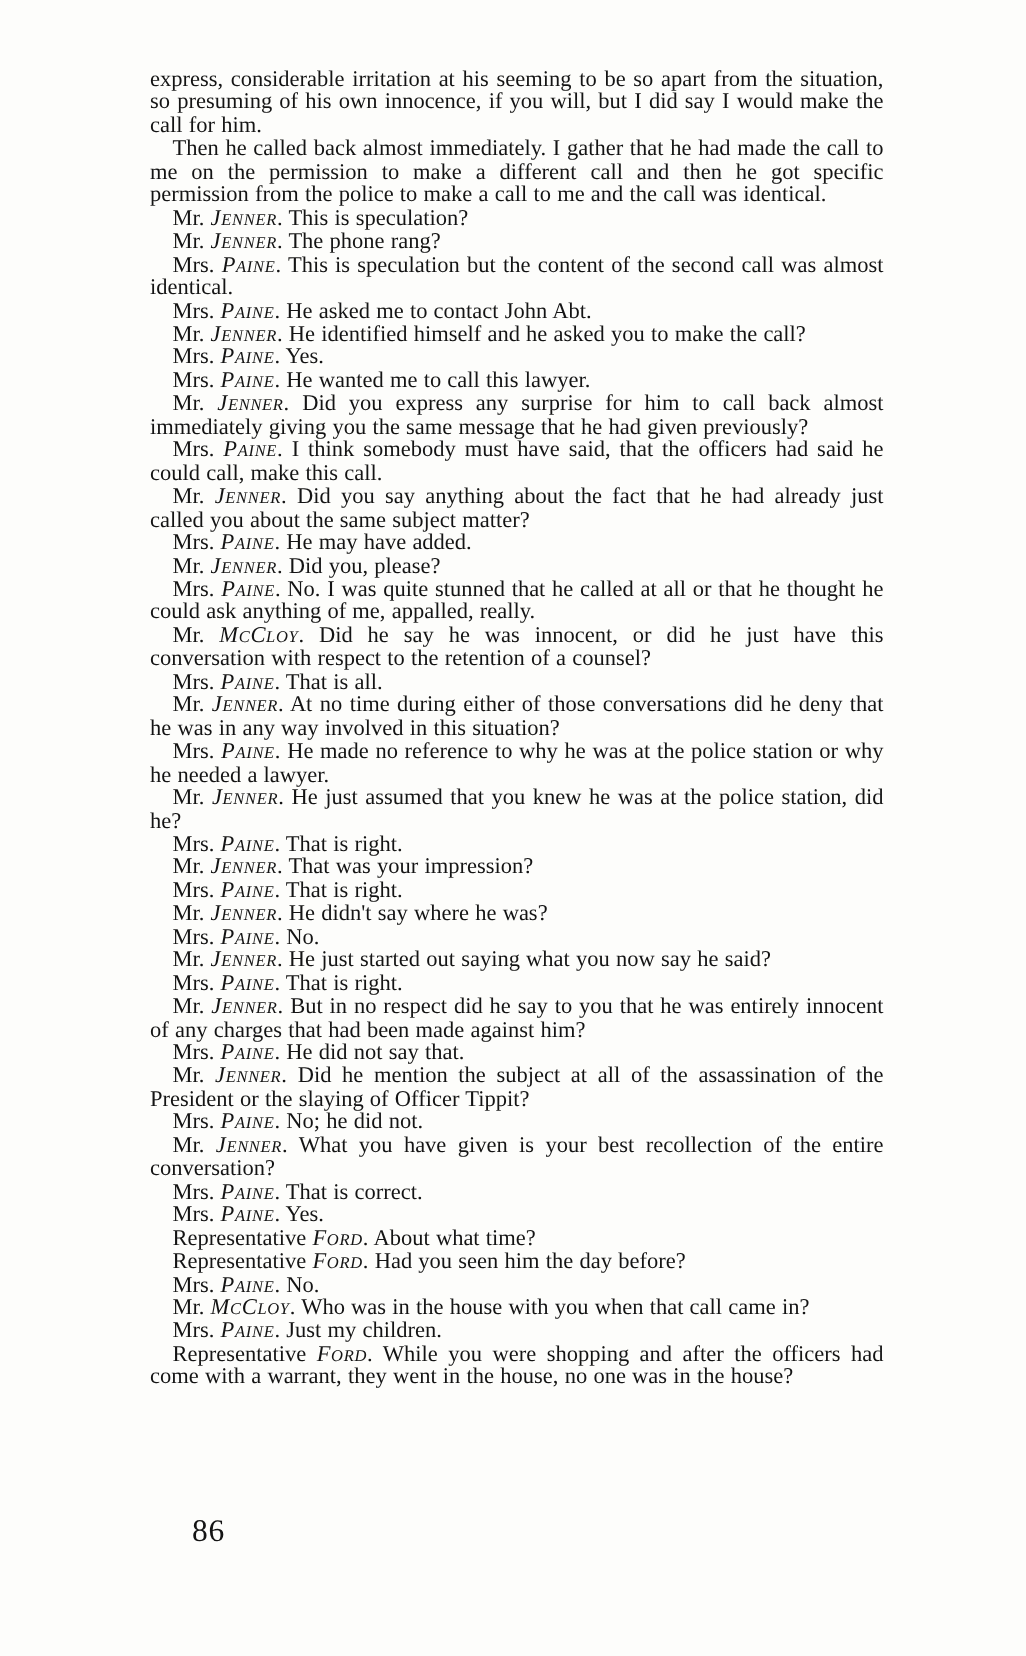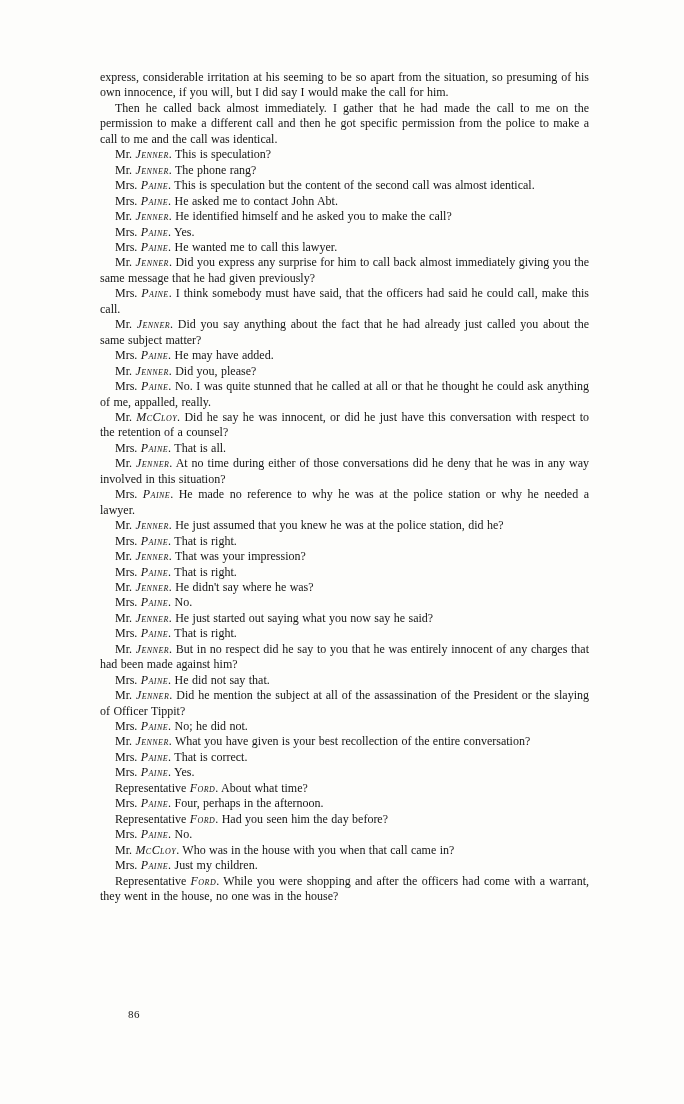--- a/index.html
+++ b/index.html
@@ -14,44 +14,43 @@
     background: #fdfdfb;
     font-family: "Liberation Serif", "DejaVu Serif", serif;
     color: #141414;
     overflow: hidden;
   }
   .text-block {
     position: absolute;
     left: 100px;
     top: 46px;
     width: 489px;
-    font-size: 12px;
+    font-size: 15px;
     line-height: 15.45px;
     text-align: justify;
     word-spacing: 0.4px;
-    margin-top: 24px;
   }
   p.para {
     margin: 0;
     padding: 0;
     text-indent: 0;
   }
   p.para.indent {
     text-indent: 15px;
   }
   .speaker .sc {
     font-variant: small-caps;
     letter-spacing: 0.45px;
     font-style: italic;
   }
   .page-number {
     position: absolute;
     left: 128px;
     top: 1008px;
-    font-size: 11px;
+    font-size: 21px;
     letter-spacing: 0.5px;
   }
 </style>
 </head>
 <body>
 
 <div class="page">
   <div class="text-block">
       <p class="para">express, considerable irritation at his seeming to be so apart from the situation, so presuming of his own innocence, if you will, but I did say I would make the call for him.</p>
       <p class="para indent">Then he called back almost immediately.  I gather that he had made the call to me on the permission to make a different call and then he got specific permission from the police to make a call to me and the call was identical.</p>
@@ -81,21 +80,20 @@
       <p class="para indent"><span class="speaker">Mr. <span class="sc">Jenner</span>. </span>He just started out saying what you now say he said?</p>
       <p class="para indent"><span class="speaker">Mrs. <span class="sc">Paine</span>. </span>That is right.</p>
       <p class="para indent"><span class="speaker">Mr. <span class="sc">Jenner</span>. </span>But in no respect did he say to you that he was entirely innocent of any charges that had been made against him?</p>
       <p class="para indent"><span class="speaker">Mrs. <span class="sc">Paine</span>. </span>He did not say that.</p>
       <p class="para indent"><span class="speaker">Mr. <span class="sc">Jenner</span>. </span>Did he mention the subject at all of the assassination of the President or the slaying of Officer Tippit?</p>
       <p class="para indent"><span class="speaker">Mrs. <span class="sc">Paine</span>. </span>No; he did not.</p>
       <p class="para indent"><span class="speaker">Mr. <span class="sc">Jenner</span>. </span>What you have given is your best recollection of the entire conversation?</p>
       <p class="para indent"><span class="speaker">Mrs. <span class="sc">Paine</span>. </span>That is correct.</p>
       <p class="para indent"><span class="speaker">Mrs. <span class="sc">Paine</span>. </span>Yes.</p>
       <p class="para indent"><span class="speaker">Representative <span class="sc">Ford</span>. </span>About what time?</p>
-      <p class="para indent"><span class="speaker">Mrs. <span class="sc">Paine</span>. </span>Four, perhaps in the afternoon.</p>
       <p class="para indent"><span class="speaker">Representative <span class="sc">Ford</span>. </span>Had you seen him the day before?</p>
       <p class="para indent"><span class="speaker">Mrs. <span class="sc">Paine</span>. </span>No.</p>
       <p class="para indent"><span class="speaker">Mr. <span class="sc">McCloy</span>. </span>Who was in the house with you when that call came in?</p>
       <p class="para indent"><span class="speaker">Mrs. <span class="sc">Paine</span>. </span>Just my children.</p>
       <p class="para indent"><span class="speaker">Representative <span class="sc">Ford</span>. </span>While you were shopping and after the officers had come with a warrant, they went in the house, no one was in the house?</p>
     </div>
   <div class="page-number">86</div>
 </div>
 
 </body></html>

